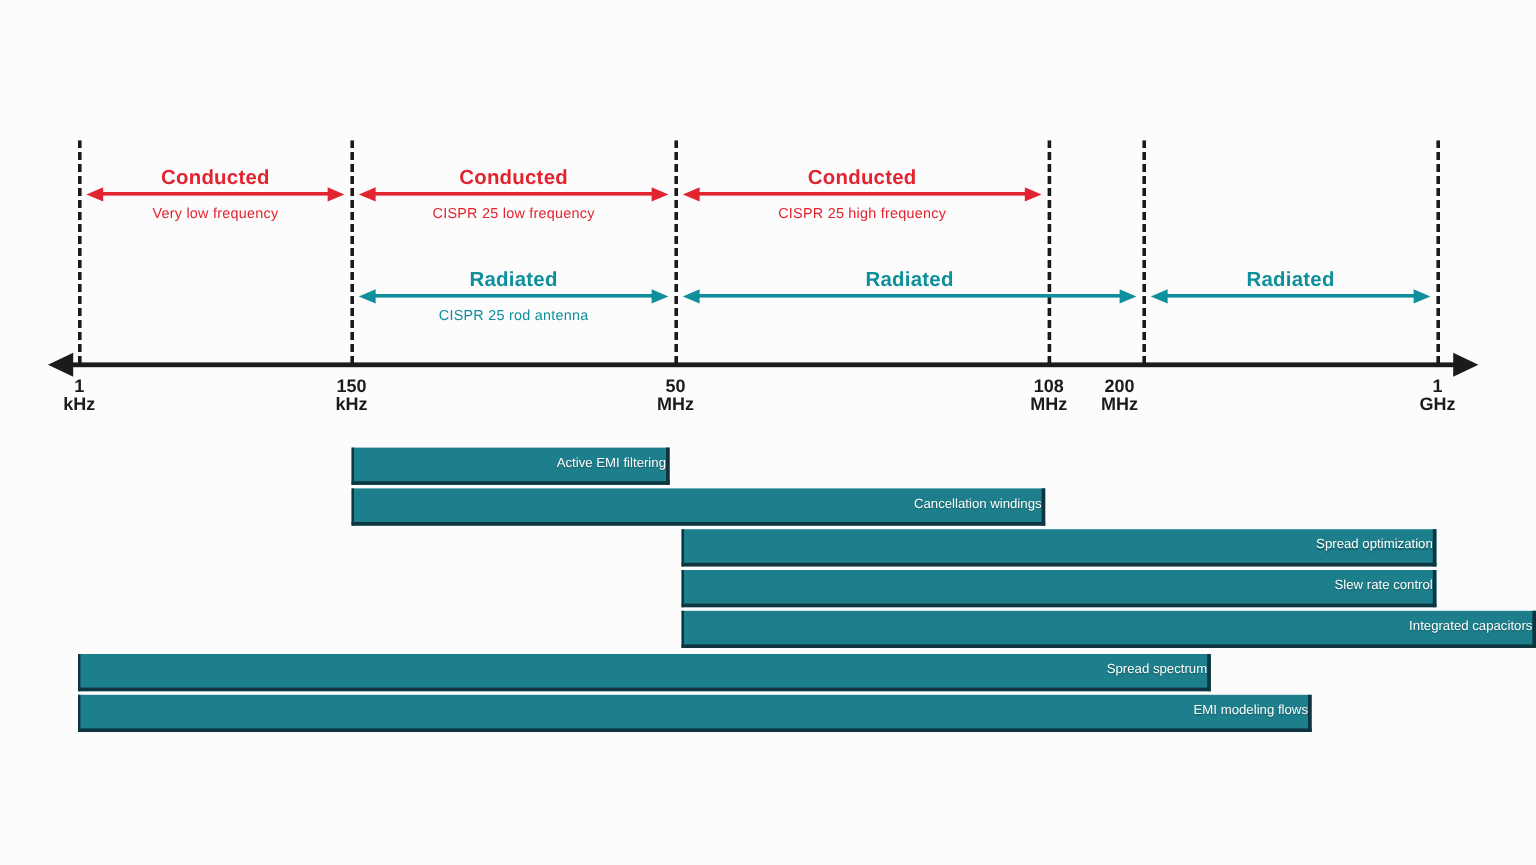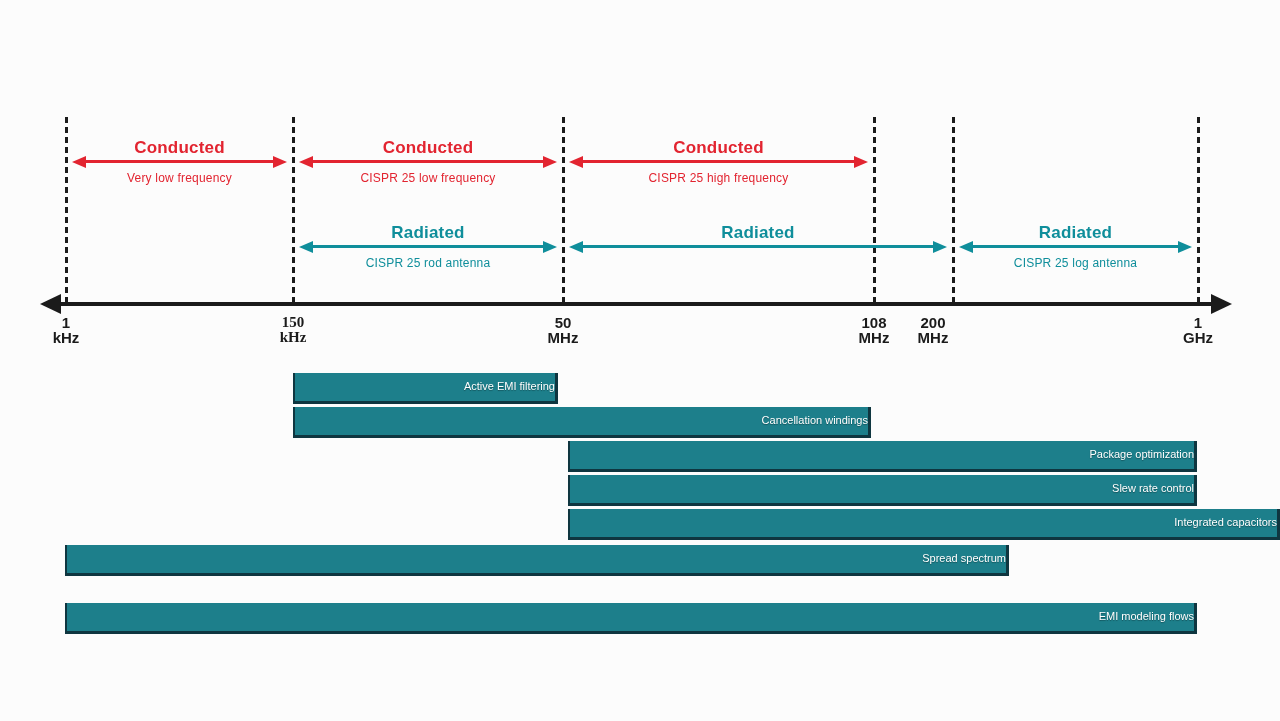--- a/index.html
+++ b/index.html
@@ -130,32 +130,31 @@
       <span class="ah ah-right"></span>
     </div>
   </div>
       <div class="band" style="left: 959px; width: 233px; top: 224px; --c: #0f8e9b;">
     <div class="band-title">Radiated</div>
     <div class="band-arrow">
       <span class="ah ah-left"></span>
       <span class="line"></span>
       <span class="ah ah-right"></span>
     </div>
-    <div class="band-sub">CISPR 25 log antenna</div>
   </div>
     </div>
   <div class="axis-line"></div>
   <div class="axis-head axis-head-left"></div>
   <div class="axis-head axis-head-right"></div>
   <div id="ticks">
       <div class="tick" style="left: 21px;">
     <div class="tick-val">1</div>
     <div class="tick-unit">kHz</div>
   </div>
-      <div class="tick" style="left: 248px; font-family: Liberation Serif, serif;">
+      <div class="tick" style="left: 248px;">
     <div class="tick-val">150</div>
     <div class="tick-unit">kHz</div>
   </div>
       <div class="tick" style="left: 518px;">
     <div class="tick-val">50</div>
     <div class="tick-unit">MHz</div>
   </div>
       <div class="tick" style="left: 829px;">
     <div class="tick-val">108</div>
     <div class="tick-unit">MHz</div>
@@ -170,28 +169,28 @@
   </div>
     </div>
   <div id="tbars">
       <div class="tbar" style="left: 293px; width: 265px; top: 373px;">
     <span class="tbar-label">Active EMI filtering</span>
   </div>
       <div class="tbar" style="left: 293px; width: 578px; top: 407px;">
     <span class="tbar-label">Cancellation windings</span>
   </div>
       <div class="tbar" style="left: 568px; width: 629px; top: 441px;">
-    <span class="tbar-label">Package optimization</span>
+    <span class="tbar-label">Spread optimization</span>
   </div>
       <div class="tbar" style="left: 568px; width: 629px; top: 475px;">
     <span class="tbar-label">Slew rate control</span>
   </div>
       <div class="tbar" style="left: 568px; width: 712px; top: 509px;">
     <span class="tbar-label">Integrated capacitors</span>
   </div>
       <div class="tbar" style="left: 65px; width: 944px; top: 545px; padding-left: 47px;">
     <span class="tbar-label">Spread spectrum</span>
   </div>
-      <div class="tbar" style="left: 65px; width: 1132px; top: 579px; margin-top: 24px;">
+      <div class="tbar" style="left: 65px; width: 1028px; top: 579px;">
     <span class="tbar-label">EMI modeling flows</span>
   </div>
     </div>
 </div>
 
 </body></html>

